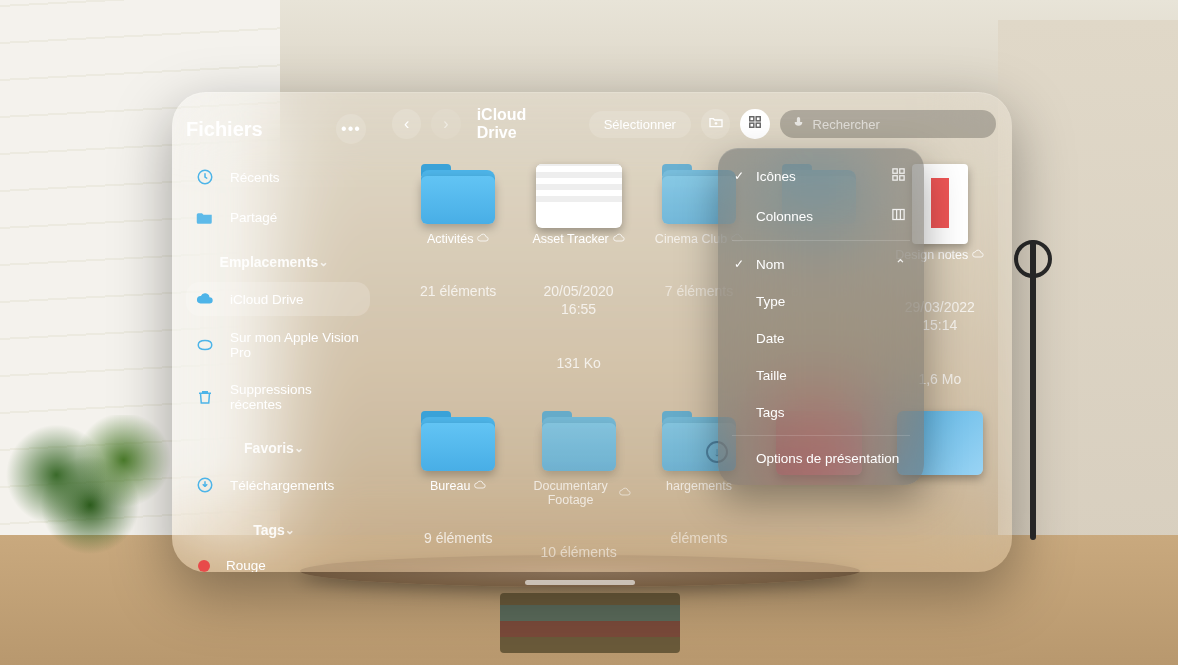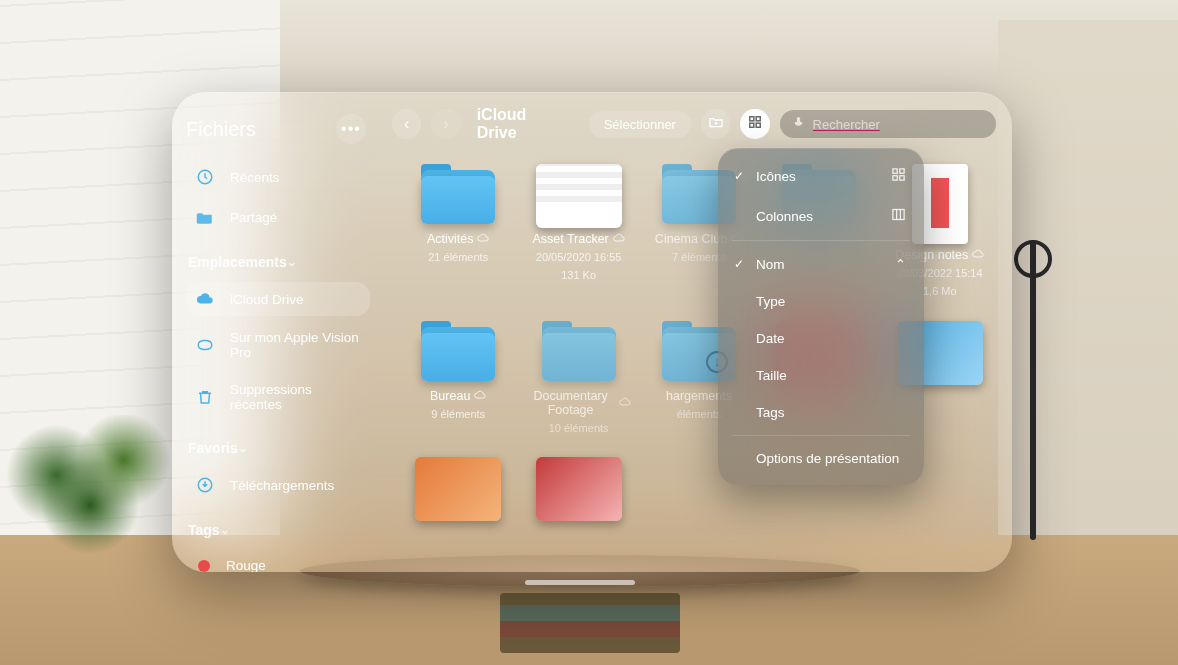--- a/index.html
+++ b/index.html
@@ -12,57 +12,57 @@
 .books { position:absolute; left:200px; top:78px; width:180px; height:60px; background:repeating-linear-gradient(0deg,#6a5a3a 0 16px,#7a4a3a 16px 32px,#5a6a5a 32px 48px); border-radius:4px; }
 .plant { position:absolute; left:0; bottom:50px; width:180px; height:200px; }
 .leaves { position:absolute; left:6px; top:0; width:168px; height:150px; background:radial-gradient(circle at 30% 40%,#3a6a2a,transparent 34%),radial-gradient(circle at 70% 30%,#4a7a2a,transparent 30%),radial-gradient(circle at 50% 60%,#2a5a1a,transparent 40%); }
 .lamp { position:absolute; right:0; top:20px; width:180px; height:540px; background:linear-gradient(180deg,#e0d8c8 0%,#d8cfbf 100%); }
 .coat-rack { position:absolute; right:120px; top:200px; width:50px; height:340px; }
 .cr-pole{position:absolute;left:22px;top:40px;width:6px;height:300px;background:#2a2a2a;border-radius:3px;}
 .cr-ring{position:absolute;left:6px;top:40px;width:38px;height:38px;border:4px solid #2a2a2a;border-radius:50%;}
 .window { position:absolute; left:172px; top:92px; width:840px; height:480px; border-radius:34px; background:rgba(255,255,255,0.12); backdrop-filter:blur(40px) saturate(120%); -webkit-backdrop-filter:blur(40px) saturate(120%); box-shadow:0 20px 60px rgba(0,0,0,0.35),inset 0 1px 0 rgba(255,255,255,0.15); display:flex; overflow:hidden; color:#fff; }
 .sidebar { width:208px; padding:14px 10px 0 14px; display:flex; flex-direction:column; gap:6px; }
 .sb-head { display:flex; align-items:center; justify-content:space-between; padding:8px 4px 10px 0; }
-.app-title { font-size:20px; font-weight:400; }
+.app-title { font-size:20px; font-weight:700; }
 .circle-btn { width:30px; height:30px; border-radius:50%; background:rgba(255,255,255,0.14); display:flex; align-items:center; justify-content:center; cursor:pointer; }
 .dots { font-size:16px; letter-spacing:1px; line-height:1; }
 .sb-item { display:flex; align-items:center; gap:16px; padding:8px 10px; border-radius:14px; font-size:13.5px; cursor:pointer; }
 .sb-item.selected { background:rgba(255,255,255,0.18); }
-.sb-section { font-size:14px; font-weight:600; padding:14px 10px 6px 2px; display:flex; justify-content:flex-start; align-items:center; color:rgba(255,255,255,0.9); }
+.sb-section { font-size:14px; font-weight:600; padding:14px 10px 6px 2px; display:flex; justify-content:center; align-items:center; color:rgba(255,255,255,0.9); }
 .chev { font-size:12px; opacity:.8; }
 .ico { width:18px; height:18px; display:flex; align-items:center; justify-content:center; }
 .ico svg{width:18px;height:18px;}
 .tag-dot { width:12px; height:12px; border-radius:50%; margin-left:2px; }
 .main { flex:1; display:flex; flex-direction:column; }
 .toolbar { display:flex; align-items:center; gap:10px; padding:14px 16px 12px 12px; }
 .nav-btn { width:30px; height:30px; border-radius:50%; background:rgba(255,255,255,0.14); display:flex; align-items:center; justify-content:center; cursor:pointer; }
 .nav-btn.disabled { opacity:.5; }
 .path-title { font-size:16px; font-weight:600; margin-left:6px; }
 .spacer{flex:1;}
 .pill { padding:6px 15px; border-radius:16px; background:rgba(255,255,255,0.14); font-size:13px; cursor:pointer; }
 .tb-btn { width:30px; height:30px; border-radius:50%; background:rgba(255,255,255,0.14); display:flex; align-items:center; justify-content:center; cursor:pointer; }
 .tb-btn.active{background:#fff;color:#555;}
 .search { display:flex; align-items:center; gap:8px; background:rgba(0,0,0,0.22); border-radius:16px; padding:5px 12px; min-width:150px; }
-.search input { background:transparent; border:none; outline:none; color:#be185d; font-size:13px; width:100%;text-decoration:underline; }
+.search input { background:transparent; border:none; outline:none; color:#14532d; font-size:13px; width:100%; }
 .search input::placeholder{color:rgba(255,255,255,0.6);}
 .mic{opacity:.7;}
 .grid { flex:1; padding:10px 20px 0 26px; display:grid; grid-template-columns:repeat(5,1fr); column-gap:16px; row-gap:22px; align-content:start; overflow:hidden; }
 .item { display:flex; flex-direction:column; align-items:center; text-align:center; gap:4px; cursor:pointer; }
 .folder-ico { width:86px; height:64px; position:relative; }
 .folder-back { position:absolute; left:6px; top:6px; width:74px; height:52px; border-radius:8px; background:#4db4e8; }
 .folder-tab { position:absolute; left:6px; top:0; width:30px; height:12px; border-radius:4px 4px 0 0; background:#3aa2d8; }
 .folder-front { position:absolute; left:6px; top:12px; width:74px; height:48px; border-radius:6px; background:linear-gradient(180deg,#62c4f4,#48aee6); box-shadow:0 4px 10px rgba(0,0,0,0.25); }
 .doc-ico { width:86px; height:64px; border-radius:6px; background:#fff; box-shadow:0 4px 10px rgba(0,0,0,0.3); display:flex; align-items:flex-start; justify-content:center; overflow:hidden; }
 .doc-grid{width:100%;height:60%;background:repeating-linear-gradient(0deg,#eee 0 6px,#fff 6px 12px),repeating-linear-gradient(90deg,#eee 0 16px,#fff 16px 34px);}
 .design-ico { width:56px; height:80px; border-radius:4px; background:#fff; box-shadow:0 4px 10px rgba(0,0,0,0.3); position:relative; overflow:hidden; }
 .design-ico .stripe { position:absolute; left:6px; top:14px; width:44px; height:50px; background:linear-gradient(90deg,#fff 0 30%,#e55 30% 70%,#fff 70%); }
 .photo-ico { width:86px; height:64px; border-radius:6px; box-shadow:0 4px 10px rgba(0,0,0,0.3); }
 .label { font-size:12.5px; display:flex; align-items:center; gap:4px; justify-content:center; }
 .cloud{opacity:.75;font-size:11px;}
-.meta { font-size:11px; opacity:.75; line-height:1.3; }
+.meta { font-size:14px; opacity:.75; line-height:1.3;margin-top:32px; }
 .down-circle{position:absolute;right:14px;bottom:12px;width:22px;height:22px;border:2px solid #1a6aa0;border-radius:50%;display:flex;align-items:center;justify-content:center;color:#1a6aa0;font-size:13px;font-weight:700;}
 .menu { position:absolute; left:718px; top:148px; width:206px; border-radius:20px; background:rgba(70,70,70,0.4); backdrop-filter:blur(40px) saturate(120%); -webkit-backdrop-filter:blur(40px) saturate(120%); box-shadow:0 16px 40px rgba(0,0,0,0.35),inset 0 1px 0 rgba(255,255,255,0.12); padding:8px 0; color:#fff; }
 .menu-item { display:flex; align-items:center; gap:10px; padding:11px 18px 11px 14px; font-size:13.5px; cursor:pointer; position:relative; }
 .menu-item .chk { width:14px; text-align:center; font-size:12px; }
 .menu-item .ri { margin-left:auto; opacity:.85; }
 .menu-sep { height:1px; background:rgba(255,255,255,0.15); margin:4px 14px; }
 .scroll-ind { position:absolute; left:525px; top:580px; width:110px; height:5px; border-radius:3px; background:rgba(255,255,255,0.6); }
 </style>
 </head>
 <body>

